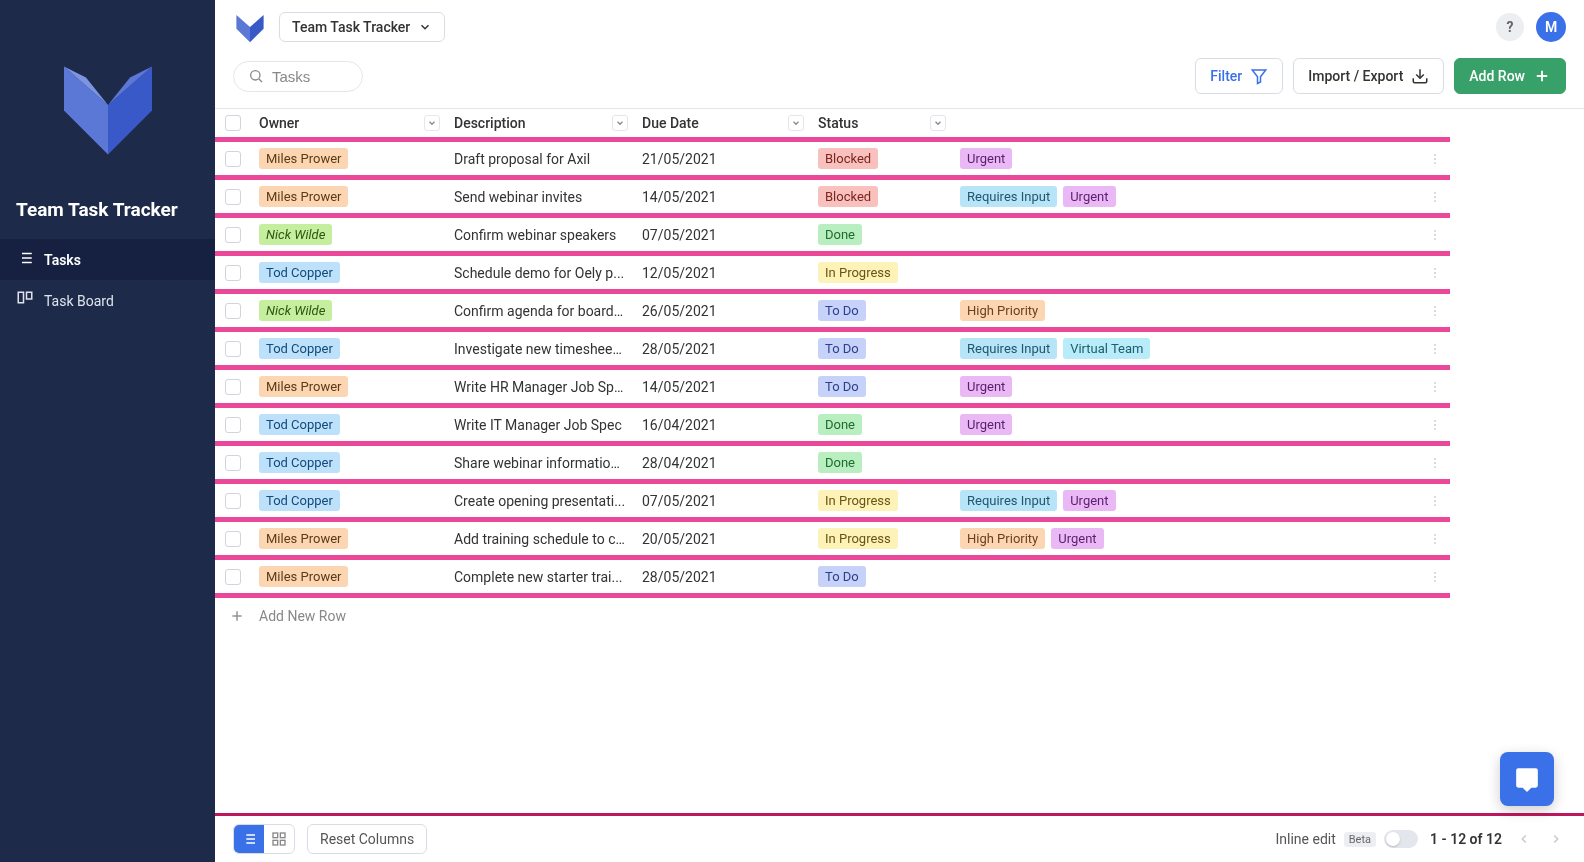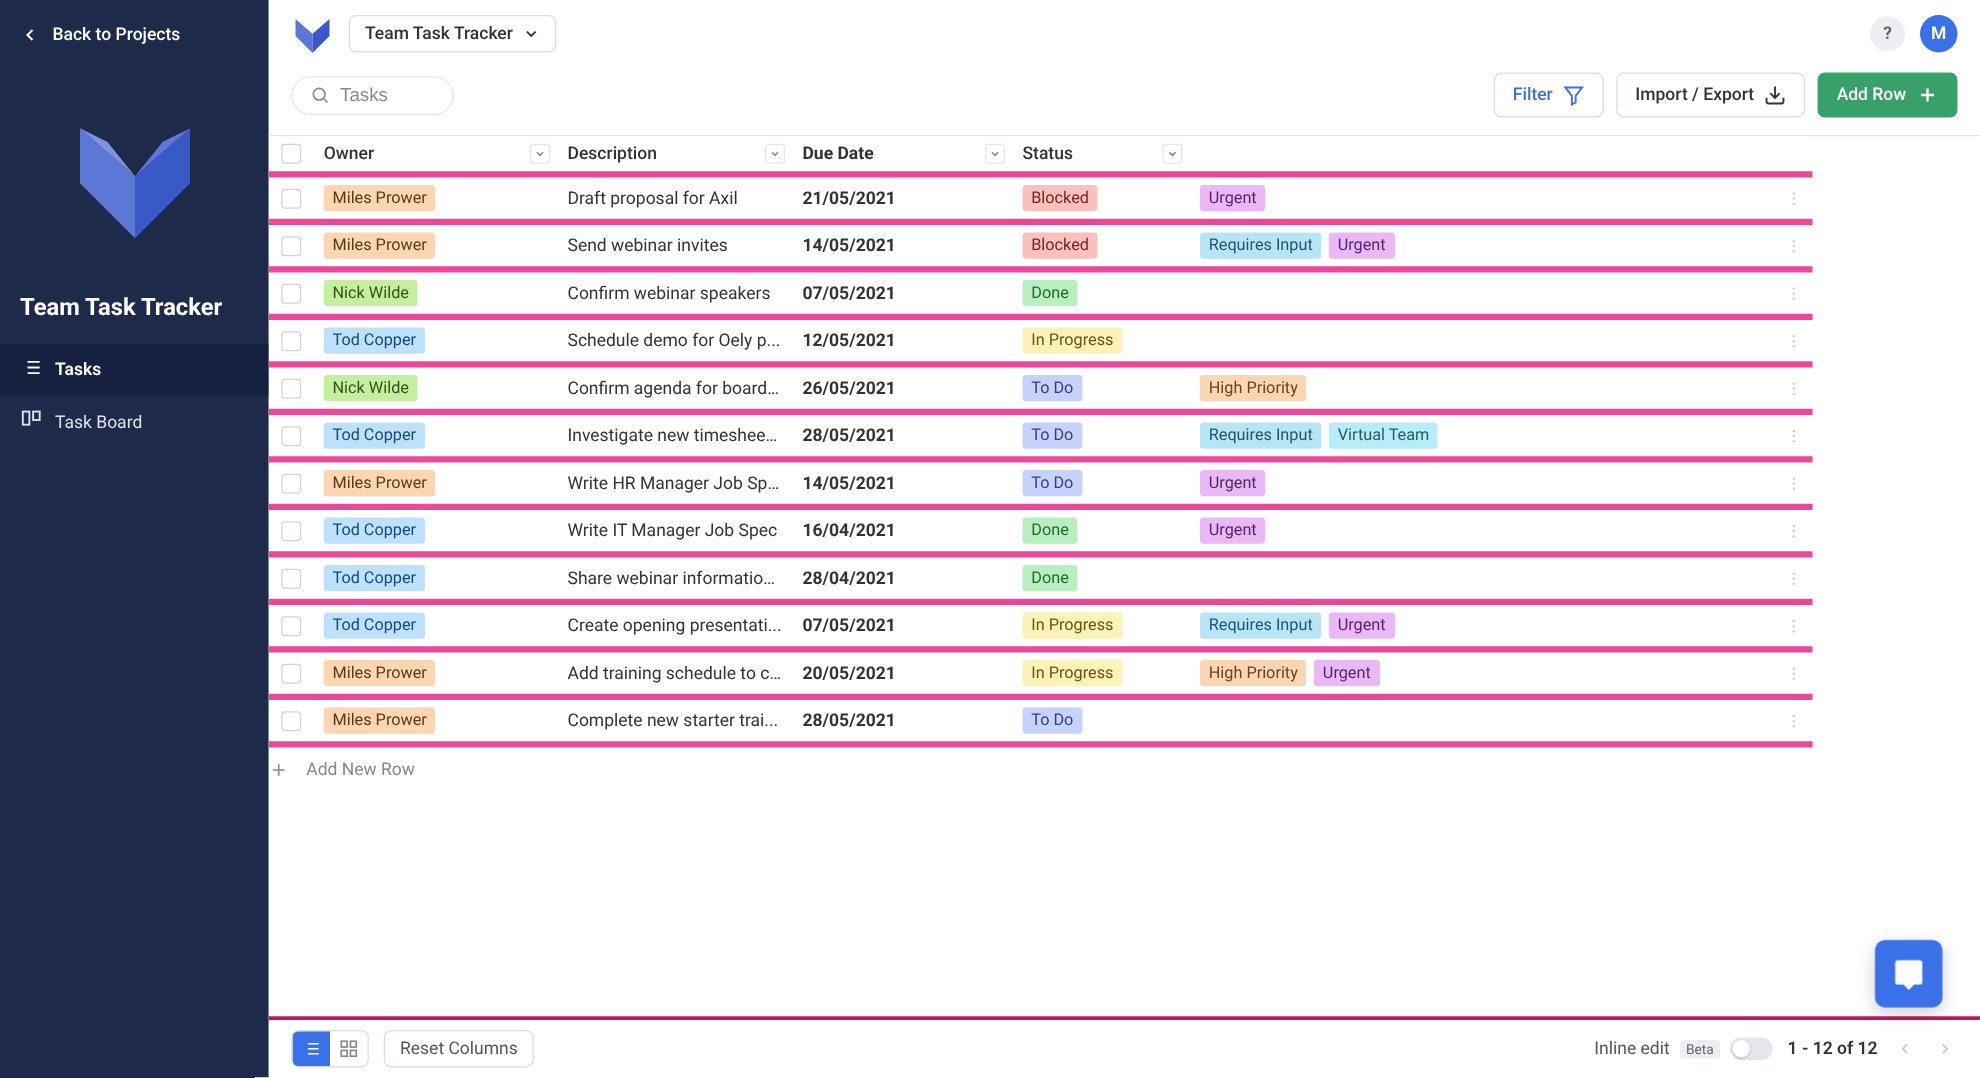--- a/index.html
+++ b/index.html
@@ -48,43 +48,43 @@
 .header-row { color:#555; font-weight:500; position:sticky; top:0; background:#fff; }
 .cell { padding: 6px 8px; display:flex; align-items:center; gap:6px; overflow:hidden; white-space:nowrap; text-overflow:ellipsis; color:#333; }
 .cell.checkbox { width:36px; justify-content:center; flex-shrink:0; }
 .chk { width:16px; height:16px; border:1.5px solid #d0d4dc; border-radius:3px; background:#fff; }
 .header-row .cell { position:relative; }
 .col-caret { position:absolute; right:6px; top:50%; transform:translateY(-50%); width:16px; height:16px; border:1px solid #e3e6ec; border-radius:3px; display:flex; align-items:center; justify-content:center; color:#888; cursor:pointer; }
 .col-caret svg{width:10px;height:10px;}
 
 .col-owner { width: 195px; }
 .col-desc { width: 188px; }
-.col-due { width: 176px; font-weight: bold; }
+.col-due { width: 176px; }
 .col-status { width: 142px; }
 .col-tags { width: 250px; }
 .col-spacer { flex:1; }
 .col-menu { width: 30px; justify-content:center; color:#c5c9d0; cursor:pointer; }
 .col-menu svg { width:14px; height:14px; }
 
 .pill { padding: 3px 7px; border-radius: 3px; font-size:13px; }
 .pill.owner-miles { background:#fcd6b2; color:#5b3b13; }
-.pill.owner-nick { background:#c5ef9f; color:#2f5512; }
+.pill.owner-nick { background:#c5ef9f; color:#2f5512;font-style:italic; }
 .pill.owner-tod { background:#bde0fb; color:#124a7a; }
 .pill.status-blocked { background:#f9c1bd; color:#7a251f; }
 .pill.status-done { background:#b9efc0; color:#1f6b2a; }
 .pill.status-inprogress { background:#fdf2b8; color:#6b5410; }
 .pill.status-todo { background:#c6d2f9; color:#2d3f87; }
 .pill.tag-urgent { background:#e9b8f5; color:#5b1e6d; }
 .pill.tag-requires { background:#b8e4f8; color:#1e566d; }
 .pill.tag-high { background:#fcd6b2; color:#6d3f1e; }
 .pill.tag-virtual { background:#b8ecf8; color:#1e5d6d; }
 
 .desc-text { overflow:hidden; text-overflow:ellipsis; white-space:nowrap; color:#333; }
 
-.add-row-line { display:flex; align-items:center; gap:14px; padding:10px 0; color:#888; cursor:pointer; }
+.add-row-line { display:flex; align-items:center; gap:14px; padding:10px 14px; color:#888; cursor:pointer; }
 .add-row-line svg { width:16px; height:16px; }
 
 
 .footer { border-top:3px solid #be185d; display:flex; align-items:center; padding:8px 18px; gap:12px; }
 .view-toggle { display:flex; border:1px solid #d8dde5; border-radius:6px; overflow:hidden; }
 .view-btn { width:30px; height:28px; display:flex; align-items:center; justify-content:center; color:#888; cursor:pointer; }
 .view-btn.active { background:#3a70e8; color:#fff; }
 .view-btn svg { width:16px; height:16px; }
 .reset-cols { border:1px solid #d8dde5; border-radius:6px; padding:6px 12px; color:#555; cursor:pointer; }
 .footer-spacer { flex:1; }
@@ -97,26 +97,20 @@
 .pager-arrow svg { width:14px; height:14px;}
 
 
 .chat-fab { position:fixed; right:30px; bottom:56px; width:54px; height:54px; background:#3a70e8; border-radius:8px; display:flex; align-items:center; justify-content:center; color:#fff; cursor:pointer; box-shadow:0 4px 14px rgba(0,0,0,.2); }
 .chat-fab svg { width:26px; height:26px; }
 </style>
 </head>
 <body>
 
 <div class="sidebar">
-  <div class="back-link">
-    <svg viewBox="0 0 24 24" fill="none" stroke="currentColor" stroke-width="2.5">
-        <polyline points="15 18 9 12 15 6"></polyline>
-      </svg>
-    <span>Back to Projects</span>
-  </div>
   <div class="logo-wrap">
     <svg viewBox="0 0 100 100">
       <polygon points="10,15 50,50 50,95 10,55" fill="#5b78d6"></polygon>
       <polygon points="90,15 50,50 50,95 90,55" fill="#3a59c8"></polygon>
       <polygon points="10,15 50,50 30,25" fill="#7c94e2"></polygon>
       <polygon points="90,15 50,50 70,25" fill="#5b78d6"></polygon>
     </svg>
   </div>
   <div class="project-title">Team Task Tracker</div>
   <div id="sidebar-nav">

